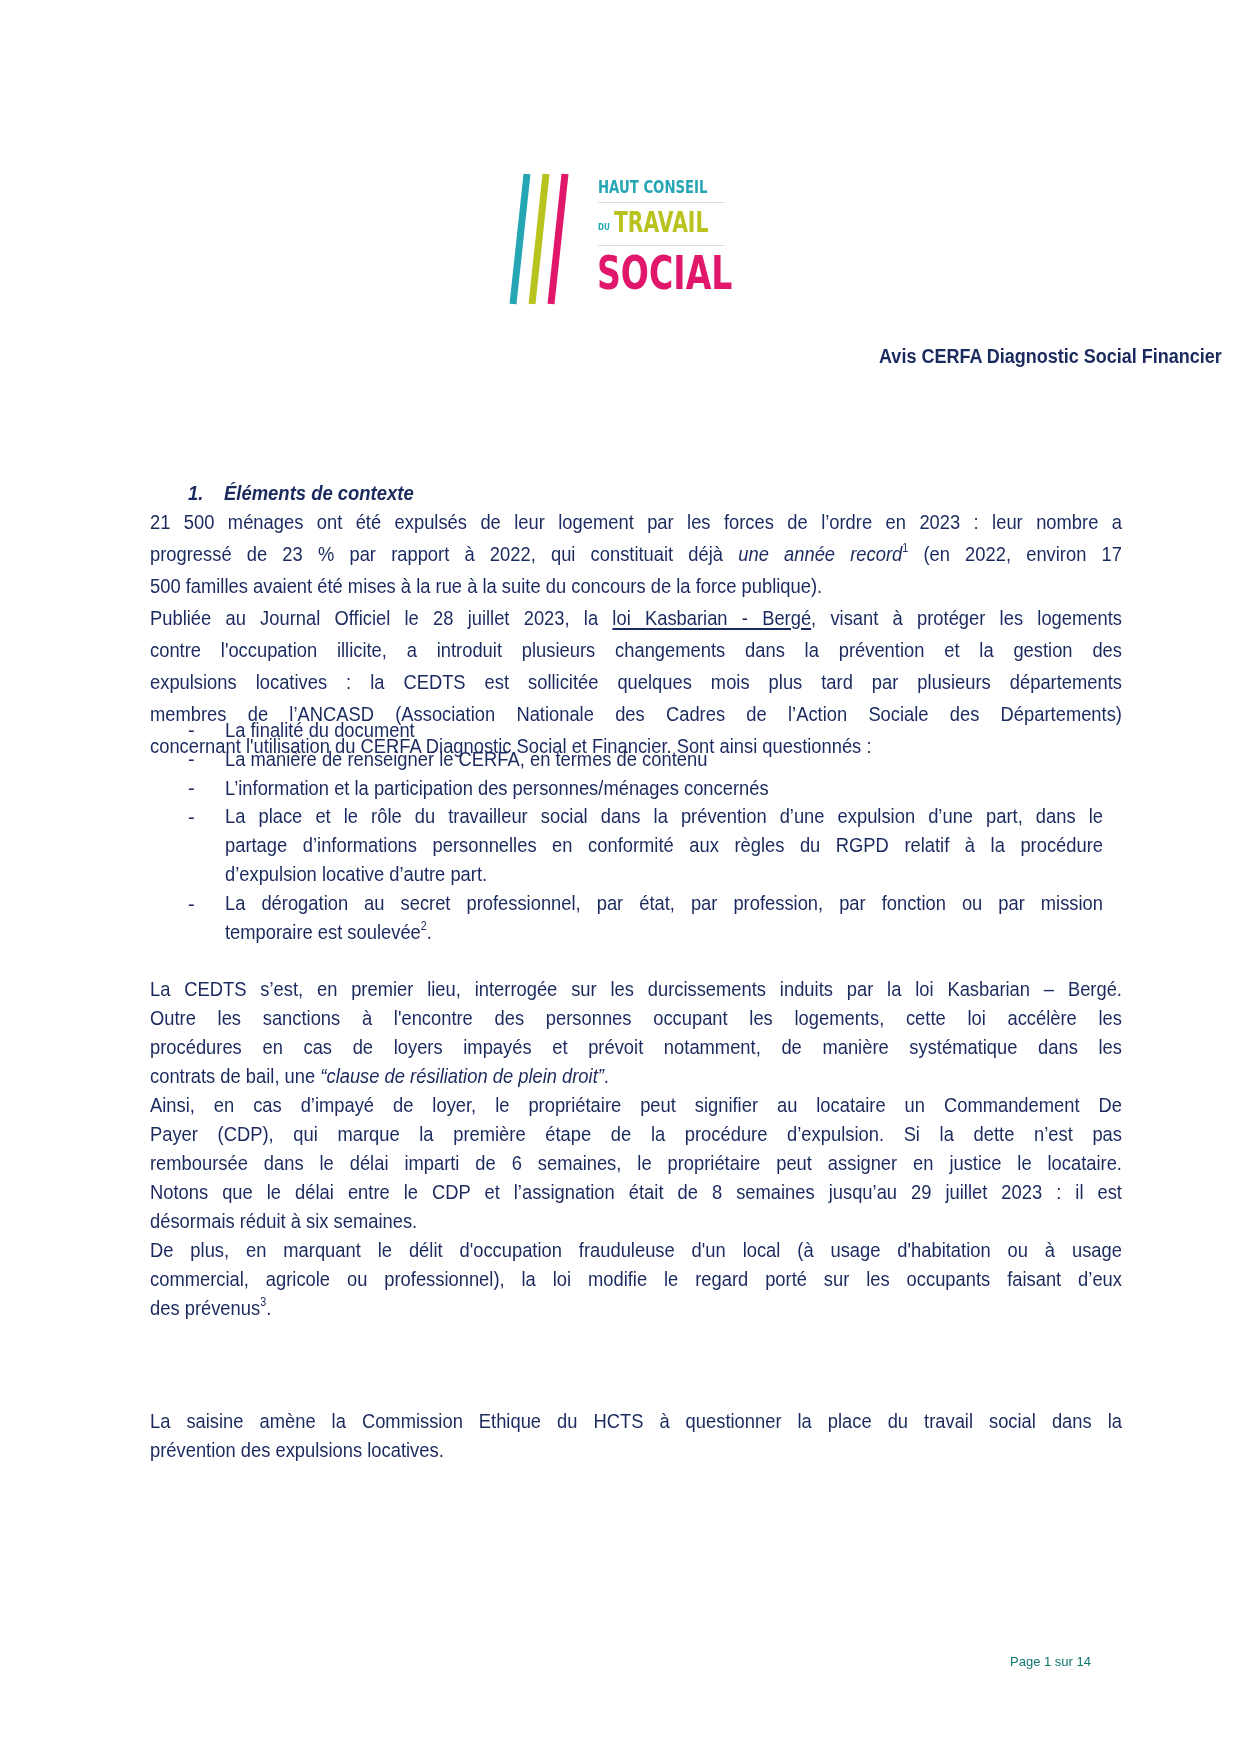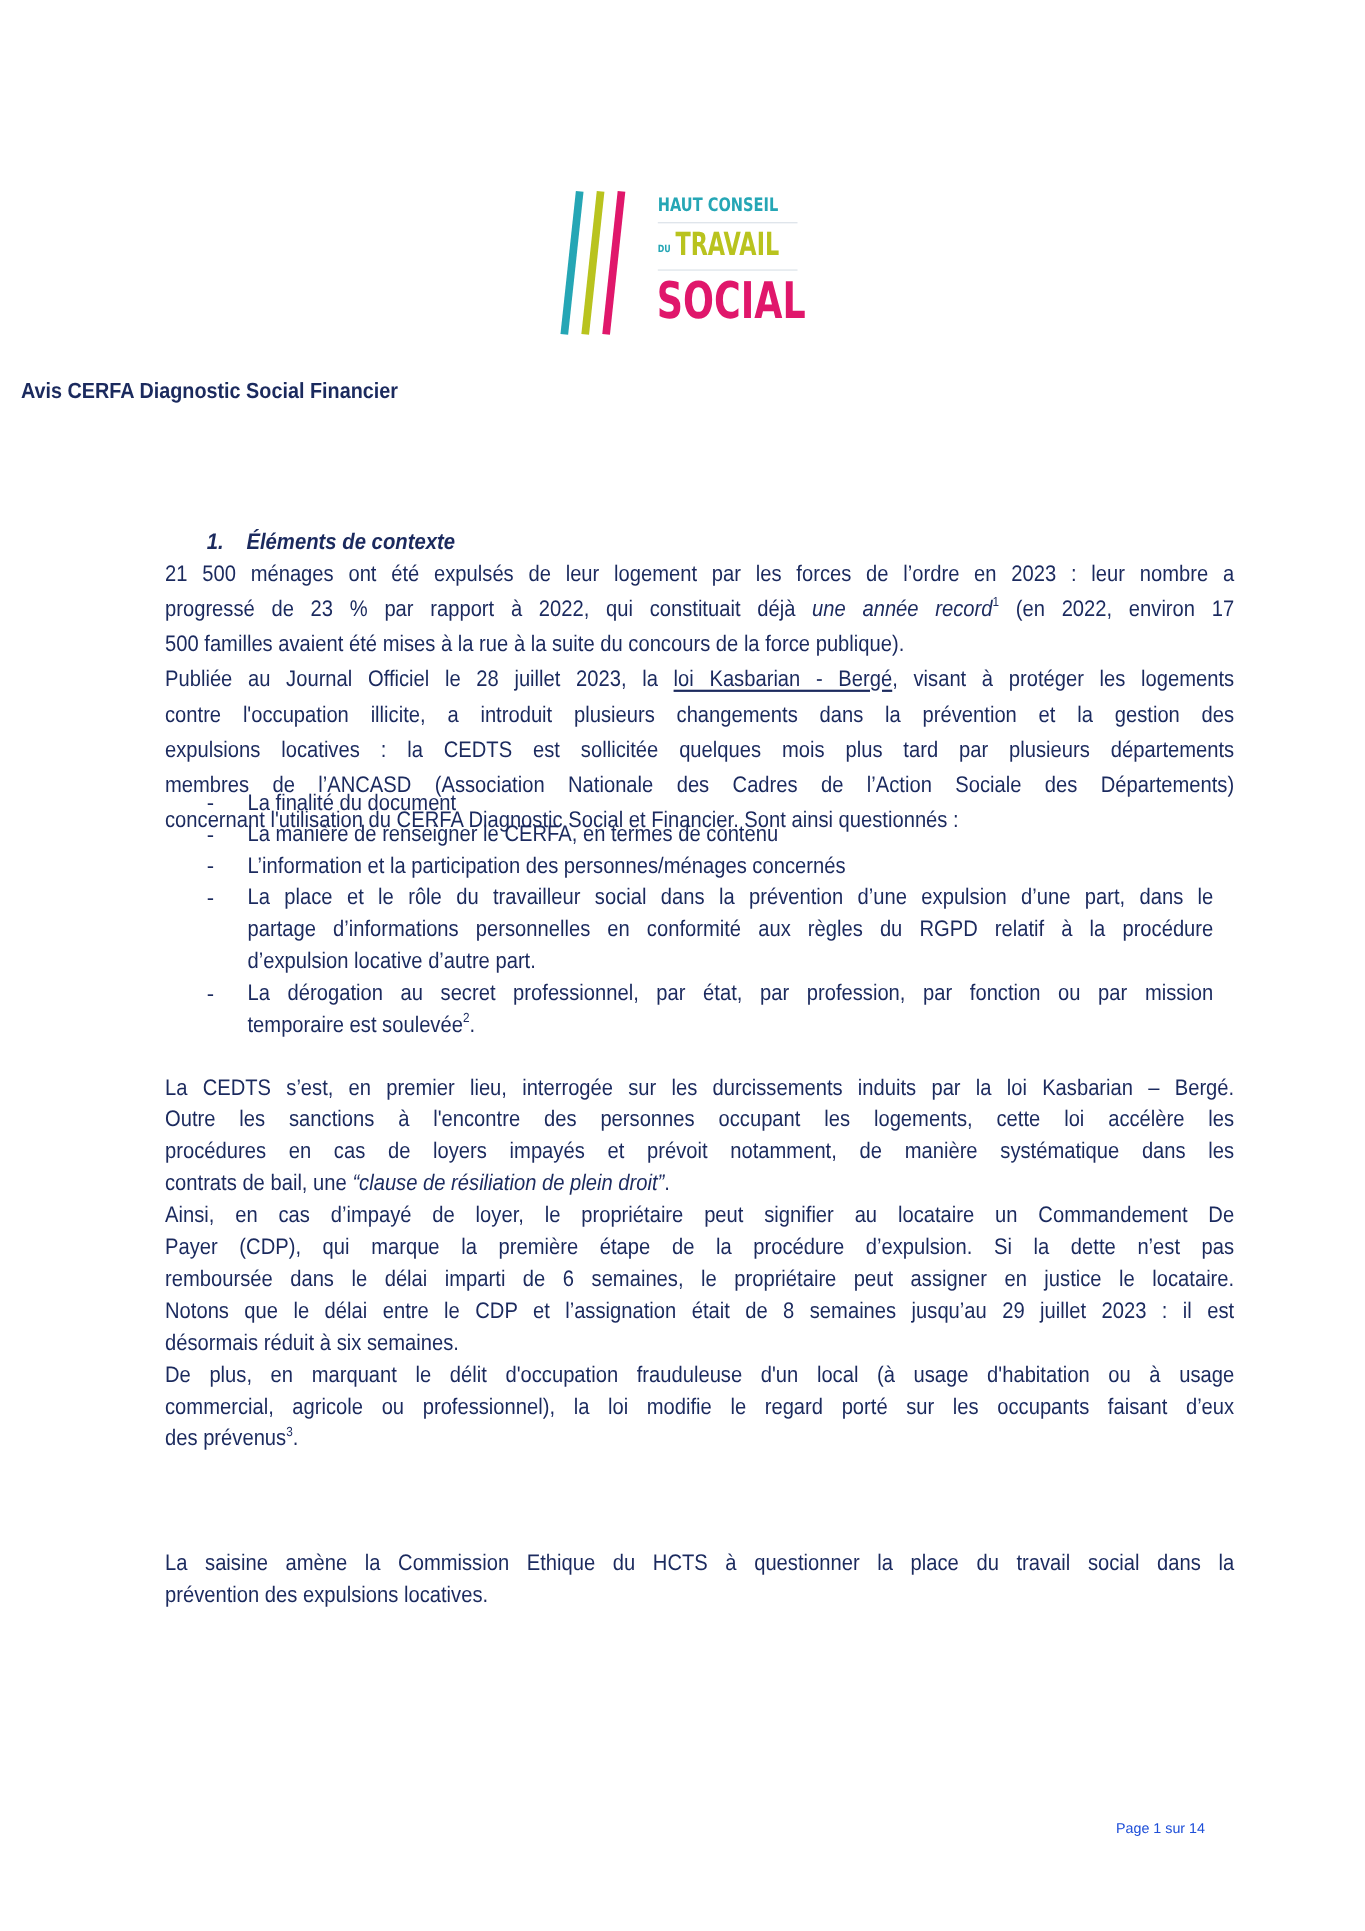--- a/index.html
+++ b/index.html
@@ -17,21 +17,21 @@
   .logo-rule { position: absolute; left: 98px; height: 1px; width: 127px; background: #d8dfe6; }
 
   
   .txt {
     position: absolute; left: 150px; width: 1086px;
     font-family: "Liberation Sans", sans-serif;
     font-size: 20.5px; color: #1B2A5E; line-height: 32px;
     transform: scaleX(0.895); transform-origin: left top;
   }
   .title {
-    position: absolute; left: 0; width: 1241px; text-align: left;
+    position: absolute; left: 0; width: 1241px; text-align: right;
     font-family: "Liberation Sans", sans-serif; font-weight: bold;
     font-size: 20px; color: #1B2A5E; line-height: 30px;
   }
   .title span { display: inline-block; transform: scaleX(0.9); }
   .heading {
     position: absolute; left: 188px; top: 462px;
     font-family: "Liberation Sans", sans-serif; font-weight: bold; font-style: italic;
     font-size: 20.5px; color: #1B2A5E; line-height: 30px; white-space: nowrap;
     transform: scaleX(0.9); transform-origin: left top;
   }
@@ -40,22 +40,22 @@
   .jline { display: block; text-align: justify; text-align-last: justify; height: 32px; white-space: normal; }
   .u { text-decoration: underline; text-underline-offset: 3px; }
   sup { font-size: 12px; line-height: 0; vertical-align: 9px; }
   .bullet { position: absolute; left: 188px; font-family: "Liberation Sans", sans-serif; font-size: 20px; color: #1B2A5E; line-height: 32px; }
   .btxt {
     position: absolute; left: 225px; width: 981px;
     font-family: "Liberation Sans", sans-serif; font-size: 20.5px; color: #1B2A5E; line-height: 32px;
     transform: scaleX(0.895); transform-origin: left top;
   }
   .footer {
-    position: absolute; left: 1010px; top: 1638px; width: 90px; text-align: center;
-    font-family: "Liberation Sans", sans-serif; font-size: 13px; color: #1d4ed8;
+    position: absolute; left: 1010px; top: 1638px; width: 90px; text-align: left;
+    font-family: "Liberation Sans", sans-serif; font-size: 13px; color: #0f766e;
   }
 </style>
 </head>
 <body>
 
 <div class="page">
 
   <div class="logo">
     <svg width="80" height="145">
       <line x1="27" y1="8" x2="13" y2="138" stroke="#25A6B5" stroke-width="7" stroke-linecap="butt"></line>

